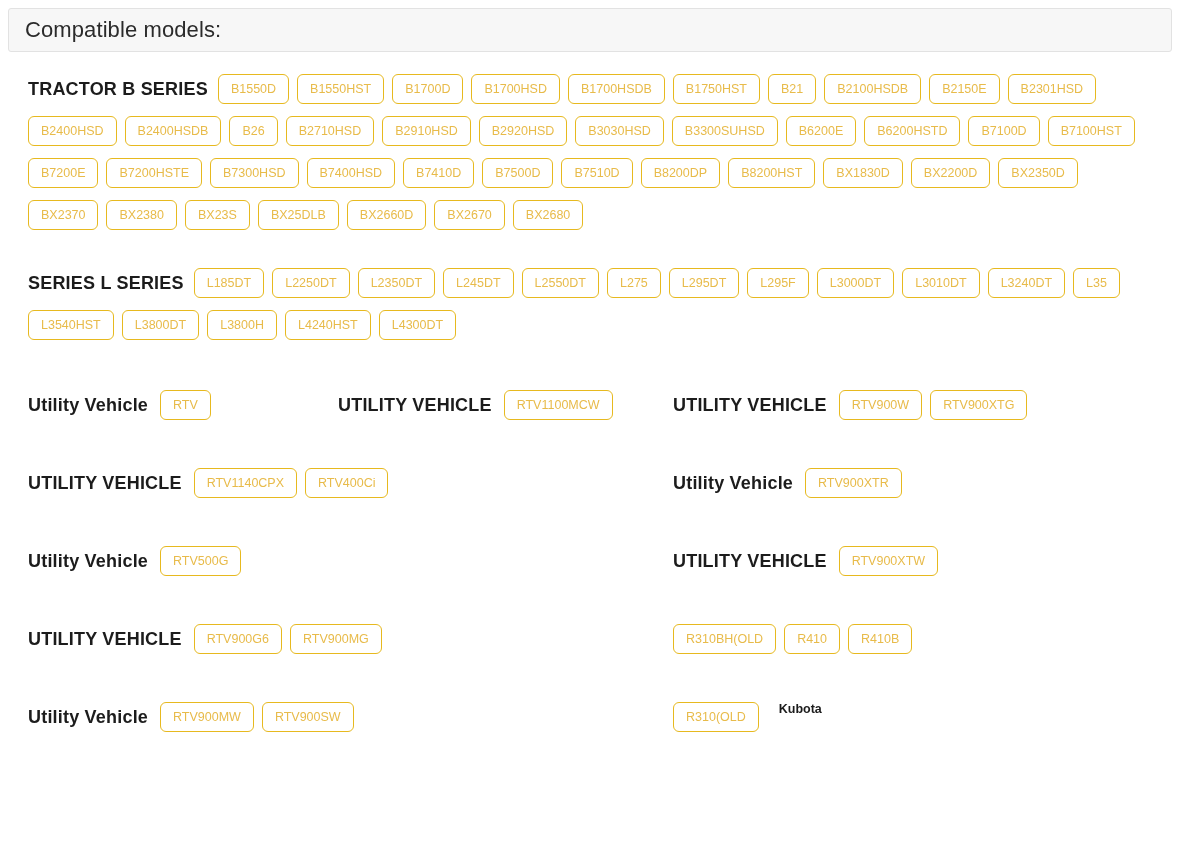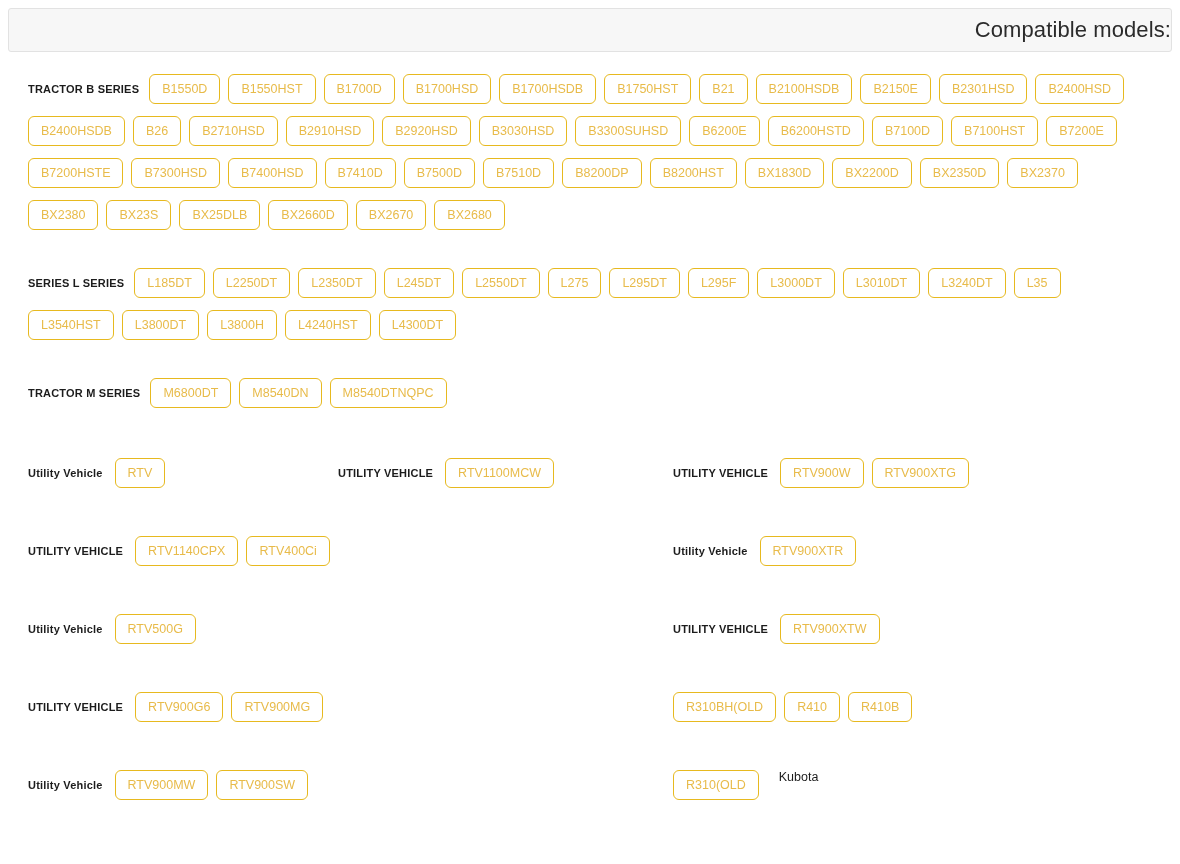--- a/index.html
+++ b/index.html
@@ -20,21 +20,20 @@
   
   .header-bar {
     margin: 8px 8px 0 8px;
     height: 44px;
     background: #f7f7f7;
     border: 1px solid #e2e2e2;
     border-radius: 3px;
     display: flex;
     align-items: center;
     padding: 0 0 0 16px;
-    justify-content: flex-end;
   }
   .header-title {
     font-size: 22px;
     font-weight: 400;
     color: #2b2b2b;
     letter-spacing: 0.1px;
     line-height: 1;
   }
 
   
@@ -44,21 +43,21 @@
 
   
   .series-block {
     display: flex;
     flex-wrap: wrap;
     align-items: center;
     padding: 0 18px 0 28px;
     margin-bottom: 26px;
   }
   .series-label {
-    font-size: 11px;
+    font-size: 18px;
     font-weight: bold;
     color: #1c1c1c;
     letter-spacing: 0.2px;
     white-space: nowrap;
     margin: 0 10px 12px 0;
     line-height: 30px;
   }
 
   
   .tag {
@@ -94,21 +93,21 @@
   .grid-cell.col-a { width: 310px; }
   .grid-cell.col-b { width: 335px; }
   .grid-cell.col-c { width: 400px; }
   .grid-cell .series-label {
     margin-bottom: 0;
     margin-right: 12px;
   }
   .grid-cell .tag { margin-bottom: 14px; }
   .plain-text {
     font-size: 12.5px;
-    font-weight: normal;
+    font-weight: bold;
     color: #1c1c1c;
     margin-left: 12px;
     white-space: nowrap;
   }
 </style>
 </head>
 <body>
 
 <div class="header-bar">
   <div class="header-title">Compatible models:</div>
@@ -173,26 +172,20 @@
         <span class="tag">L3000DT</span>
         <span class="tag">L3010DT</span>
         <span class="tag">L3240DT</span>
         <span class="tag">L35</span>
         <span class="tag">L3540HST</span>
         <span class="tag">L3800DT</span>
         <span class="tag">L3800H</span>
         <span class="tag">L4240HST</span>
         <span class="tag">L4300DT</span>
       </div>
-      <div class="series-block">
-        <div class="series-label">TRACTOR M SERIES</div>
-        <span class="tag">M6800DT</span>
-        <span class="tag">M8540DN</span>
-        <span class="tag">M8540DTNQPC</span>
-      </div>
     </div>
   <div class="grid-section" id="grid-container">
       <div class="grid-row">
         <div class="grid-cell col-a">
           <div class="series-label">Utility Vehicle</div>
           <span class="tag">RTV</span>
         </div>
         <div class="grid-cell col-b">
           <div class="series-label">UTILITY VEHICLE</div>
           <span class="tag">RTV1100MCW</span>

